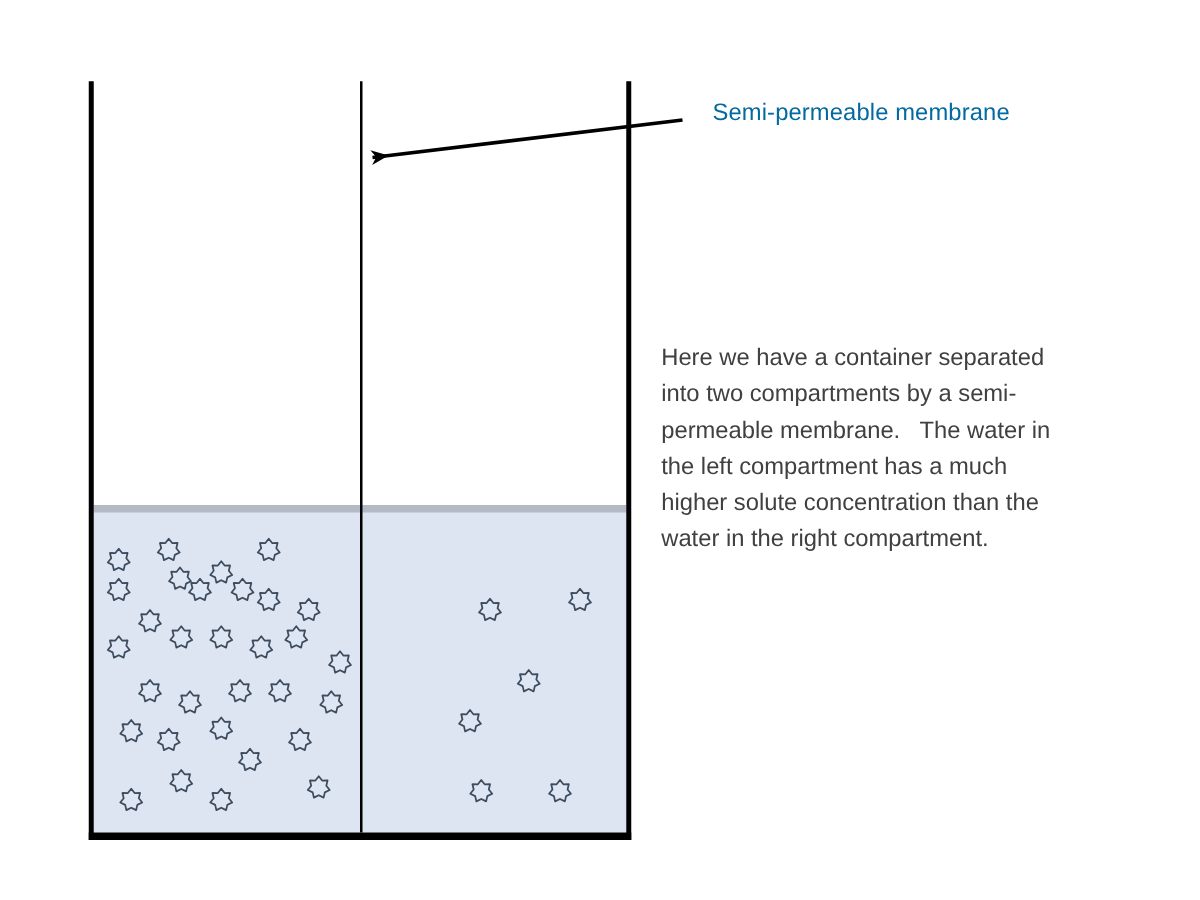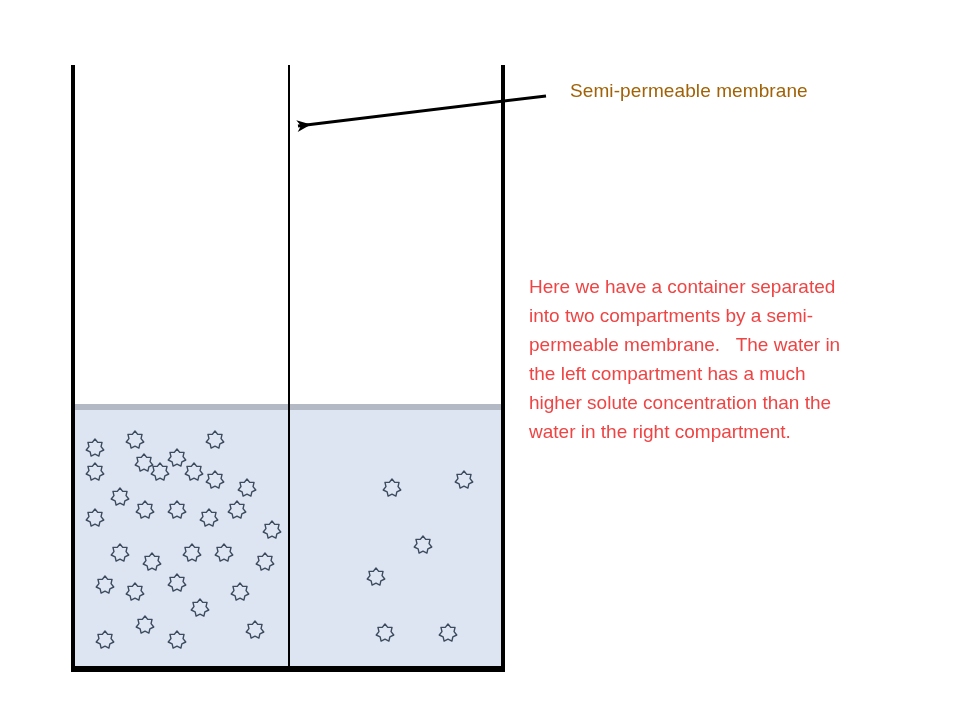--- a/index.html
+++ b/index.html
@@ -21,32 +21,32 @@
     top: 0;
     width: 960px;
     height: 720px;
   }
   .membrane-label {
     position: absolute;
     left: 570px;
     top: 80px;
     font-size: 19px;
     font-weight: 500;
-    color: #a16207;
+    color: #0369a1;
     letter-spacing: 0.1px;
     white-space: nowrap;
   }
   .description-text {
     position: absolute;
     left: 529px;
     top: 272px;
     width: 410px;
     font-size: 19px;
     line-height: 29px;
-    color: #ef4444;
+    color: #404040;
     white-space: pre-wrap;
   }
 </style>
 </head>
 <body>
 
 <div class="stage">
 
   <svg class="diagram-svg" viewBox="0 0 960 720" xmlns="http://www.w3.org/2000/svg">
     <defs>

